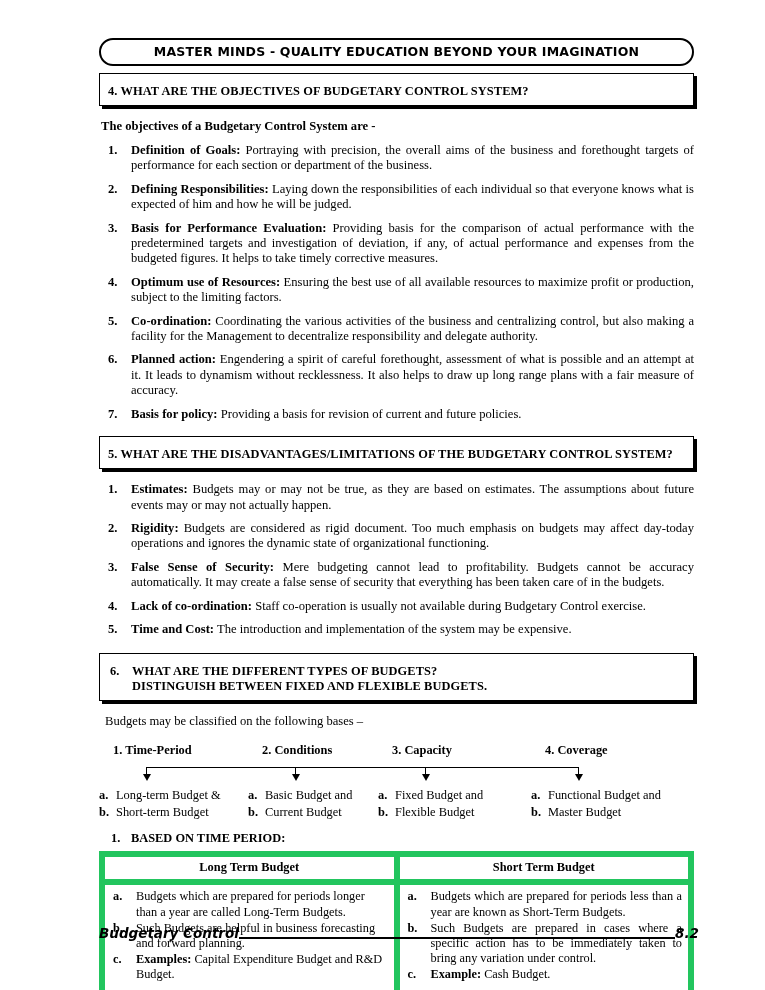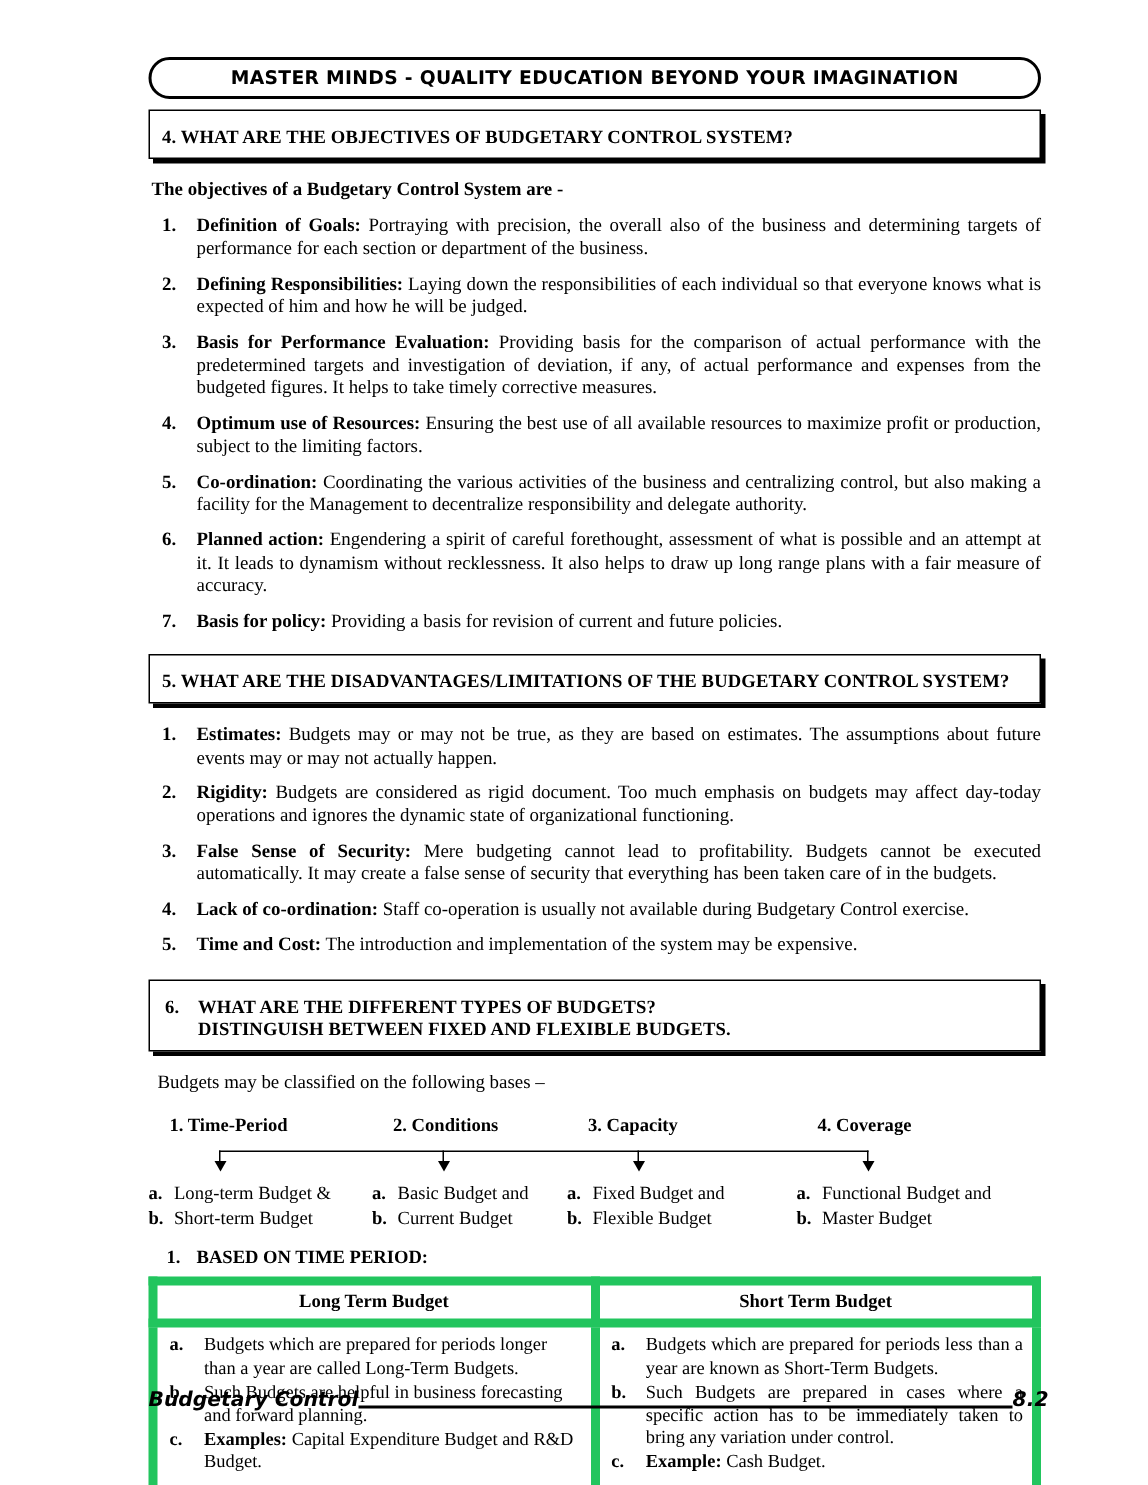--- a/index.html
+++ b/index.html
@@ -240,37 +240,37 @@
 
     <div class="banner">MASTER MINDS - QUALITY EDUCATION BEYOND YOUR IMAGINATION</div>
 
     <div class="qbox">
       <div class="qline">4. WHAT ARE THE OBJECTIVES OF BUDGETARY CONTROL SYSTEM?</div>
     </div>
 
     <div class="lead">The objectives of a Budgetary Control System are -</div>
 
     <ol class="numlist" id="q4-list">
-        <li><span class="num">1.</span><span class="term">Definition of Goals:</span><span> Portraying with precision, the overall also of the business and determining targets of performance for each section or department of the business.</span></li>
+        <li><span class="num">1.</span><span class="term">Definition of Goals:</span><span> Portraying with precision, the overall aims of the business and forethought targets of performance for each section or department of the business.</span></li>
         <li><span class="num">2.</span><span class="term">Defining Responsibilities:</span><span> Laying down the responsibilities of each individual so that everyone knows what is expected of him and how he will be judged.</span></li>
         <li><span class="num">3.</span><span class="term">Basis for Performance Evaluation:</span><span> Providing basis for the comparison of actual performance with the predetermined targets and investigation of deviation, if any, of actual performance and expenses from the budgeted figures. It helps to take timely corrective measures.</span></li>
         <li><span class="num">4.</span><span class="term">Optimum use of Resources:</span><span> Ensuring the best use of all available resources to maximize profit or production, subject to the limiting factors.</span></li>
         <li><span class="num">5.</span><span class="term">Co-ordination:</span><span> Coordinating the various activities of the business and centralizing control, but also making a facility for the Management to decentralize responsibility and delegate authority.</span></li>
         <li><span class="num">6.</span><span class="term">Planned action:</span><span> Engendering a spirit of careful forethought, assessment of what is possible and an attempt at it. It leads to dynamism without recklessness. It also helps to draw up long range plans with a fair measure of accuracy.</span></li>
         <li><span class="num">7.</span><span class="term">Basis for policy:</span><span> Providing a basis for revision of current and future policies.</span></li>
       </ol>
 
     <div class="qbox" style="margin-top:14px;">
       <div class="qline">5. WHAT ARE THE DISADVANTAGES/LIMITATIONS OF THE BUDGETARY CONTROL SYSTEM?</div>
     </div>
 
     <ol class="numlist narrow" id="q5-list">
         <li><span class="num">1.</span><span class="term">Estimates:</span><span> Budgets may or may not be true, as they are based on estimates. The assumptions about future events may or may not actually happen.</span></li>
         <li><span class="num">2.</span><span class="term">Rigidity:</span><span> Budgets are considered as rigid document. Too much emphasis on budgets may affect day-today operations and ignores the dynamic state of organizational functioning.</span></li>
-        <li><span class="num">3.</span><span class="term">False Sense of Security:</span><span> Mere budgeting cannot lead to profitability. Budgets cannot be executed automatically. It may create a false sense of security that everything has been taken care of in the budgets.</span></li>
+        <li><span class="num">3.</span><span class="term">False Sense of Security:</span><span> Mere budgeting cannot lead to profitability. Budgets cannot be accuracy automatically. It may create a false sense of security that everything has been taken care of in the budgets.</span></li>
         <li><span class="num">4.</span><span class="term">Lack of co-ordination:</span><span> Staff co-operation is usually not available during Budgetary Control exercise.</span></li>
         <li><span class="num">5.</span><span class="term">Time and Cost:</span><span> The introduction and implementation of the system may be expensive.</span></li>
       </ol>
 
     <div class="qbox q6" style="margin-top:16px;">
       <div class="qline"><span class="qnum">6.</span><span>WHAT ARE THE DIFFERENT TYPES OF BUDGETS?</span></div>
       <div class="qline">DISTINGUISH BETWEEN FIXED AND FLEXIBLE BUDGETS.</div>
     </div>
 
     <div class="plain">Budgets may be classified on the following bases –</div>

